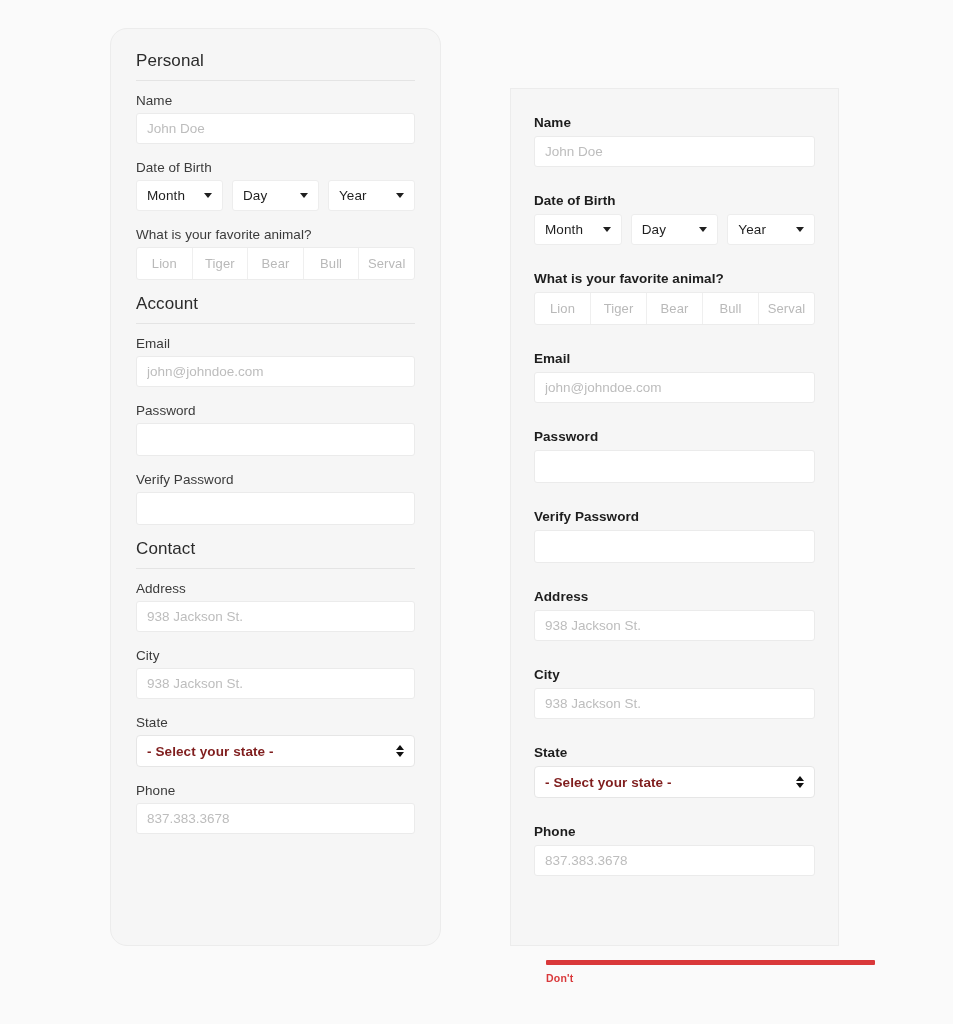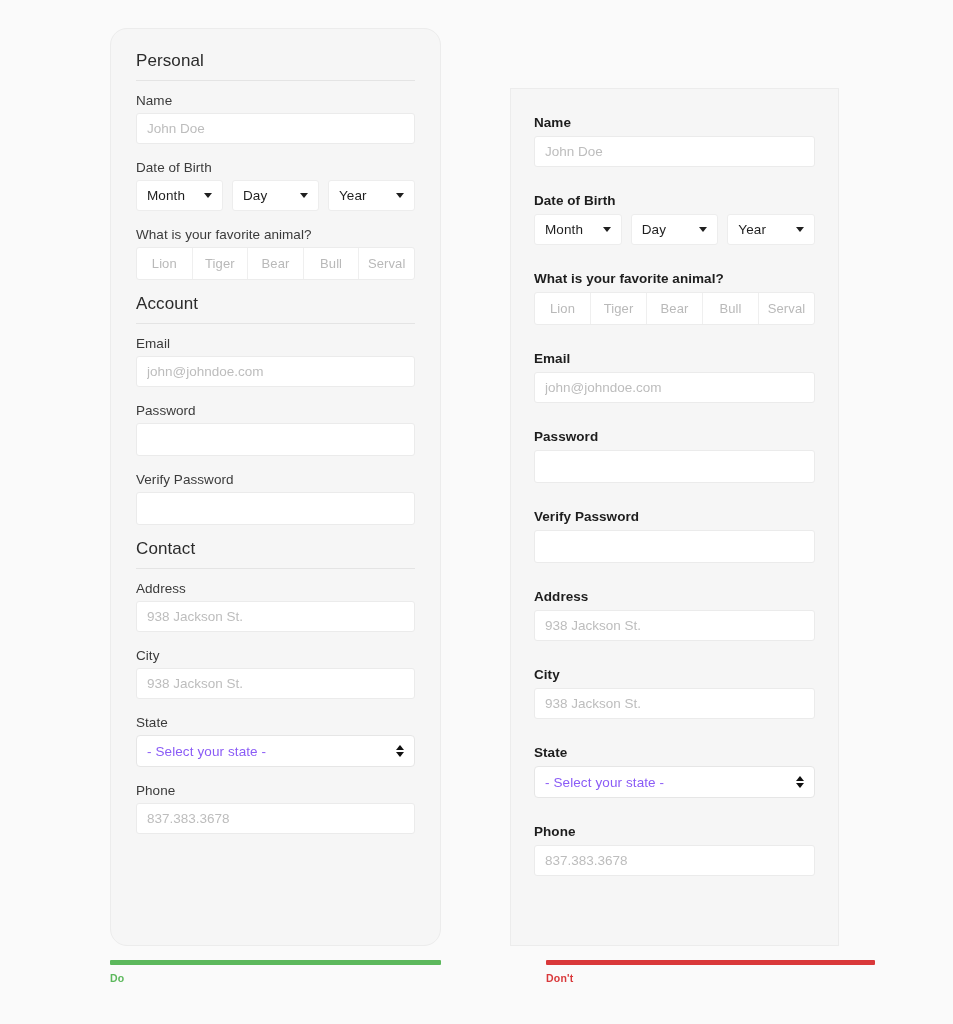--- a/index.html
+++ b/index.html
@@ -176,22 +176,23 @@
     box-sizing: border-box;
     background: #ffffff;
     border: 1px solid #e6e6e6;
     border-radius: 4px;
     display: flex;
     align-items: center;
     padding: 0 28px 0 10px;
   }
   .native-select .sel-text {
     font-size: 13.5px;
-    color: #8b5cf6;
+    color: #7f1d1d;
     letter-spacing: .1px;
+    font-weight: bold;
   }
   .native-select .updown {
     position: absolute;
     right: 10px;
     top: 50%;
     transform: translateY(-50%);
     display: flex;
     flex-direction: column;
     align-items: center;
     gap: 2px;
@@ -401,23 +402,19 @@
       </div>
 
       <div class="field">
         <label class="field-label">Phone</label>
         <input class="input" type="text" placeholder="837.383.3678" style="">
       </div>
 
     </div>
   </div>
 
-  <div class="verdict do">
-    <div class="bar" style="background: rgb(92, 184, 92);"></div>
-    <span class="verdict-label" style="color: rgb(92, 184, 92);">Do</span>
-  </div>
 
   <div class="verdict dont">
     <div class="bar" style="background: rgb(217, 56, 58);"></div>
     <span class="verdict-label" style="color: rgb(217, 56, 58);">Don't</span>
   </div>
 
 </div>
 
 </body></html>

